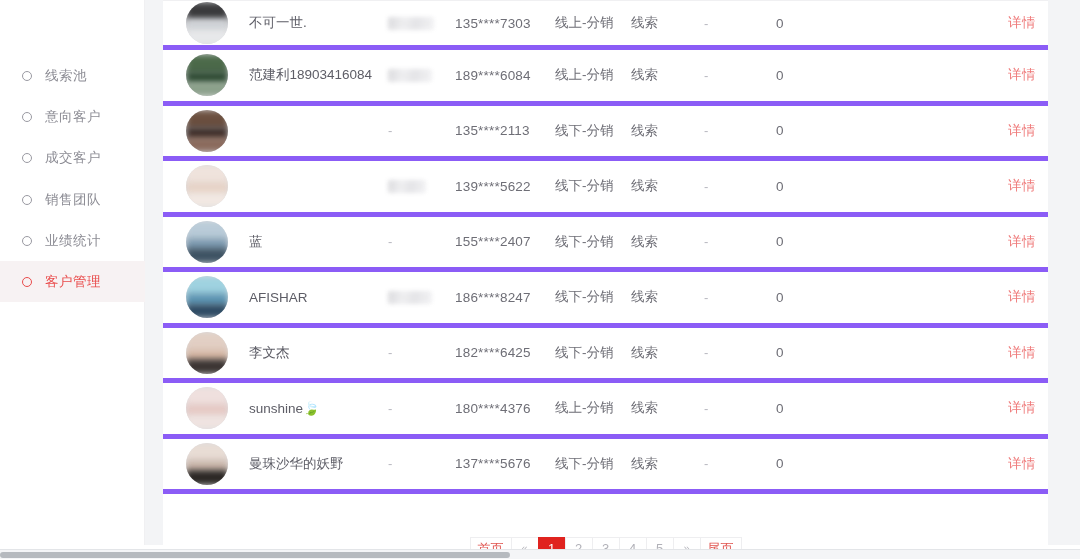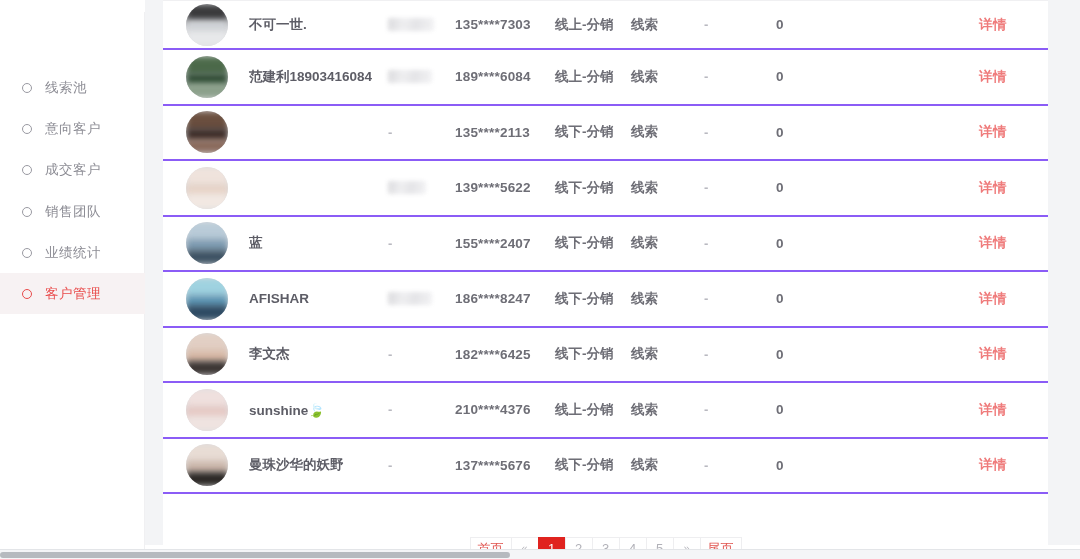--- a/index.html
+++ b/index.html
@@ -13,21 +13,21 @@
   }
   #app {
     position: relative;
     width: 1080px; height: 559px;
     background: #ffffff;
   }
 
   
   #sidebar {
     position: absolute;
-    left: 0; top: 12px;
+    left: 0; top: 0;
     width: 145px; height: 545px;
     background: #ffffff;
     border-right: 1px solid #f0f0f2;
   }
   .nav-item {
     position: absolute;
     left: 0;
     width: 145px;
     height: 41px;
     display: flex;
@@ -72,23 +72,22 @@
     left: 163px; top: 0;
     width: 885px; height: 545px;
     background: #ffffff;
   }
 
   #table { position: absolute; left: 0; top: 0; width: 885px; }
 
   .row {
     position: relative;
     height: 55.5px;
-    border-bottom: 2px solid #8b5cf6;
+    border-bottom: 5px solid #8b5cf6;
     width: 885px;
-    font-weight: bold;
   }
   .row:first-child { border-top: 1px solid #f0f0f2; height: 50px; }
 
   .cell {
     position: absolute;
     top: 0; bottom: 0;
     display: flex;
     align-items: center;
     font-size: 13.5px;
     color: #6e6e76;
@@ -111,21 +110,21 @@
   .avatar .g2 { top: 40%; height: 34%; }
   .avatar .g3 { bottom: 0; height: 34%; }
 
   .c-name    { left: 86px; color: #5d5d66; }
   .c-redact  { left: 225px; }
   .c-phone   { left: 292px; font-size: 13.5px; letter-spacing: .2px; }
   .c-channel { left: 392px; text-align: center; }
   .c-type    { left: 468px; }
   .c-extra   { left: 541px; }
   .c-count   { left: 613px; }
-  .c-action  { left: 816px; text-align: center; }
+  .c-action  { left: 845px; text-align: center; }
 
   .blur-block {
     height: 13px;
     border-radius: 2px;
     background: linear-gradient(100deg,#d9d9dc 0%,#eeeef0 35%,#e3e3e6 60%,#f2f2f4 100%);
     filter: blur(2.2px);
     opacity: .95;
   }
   .dash { color: #b9b9c0; font-size: 13px; }
   .detail-link {
@@ -454,21 +453,21 @@
               <div class="g3" style="background: rgb(239, 227, 224); filter: blur(3px);"></div>
             </div>
           </div>
           <div class="cell c-name">
             <span>sunshine🍃</span>
           </div>
           <div class="cell c-redact">
             <span class="dash">-</span>
           </div>
           <div class="cell c-phone">
-            <span>210****4376</span>
+            <span>180****4376</span>
           </div>
           <div class="cell c-channel">
             <span>线上-分销</span>
           </div>
           <div class="cell c-type">
             <span>线索</span>
           </div>
           <div class="cell c-extra">
             <span class="dash">-</span>
           </div>

